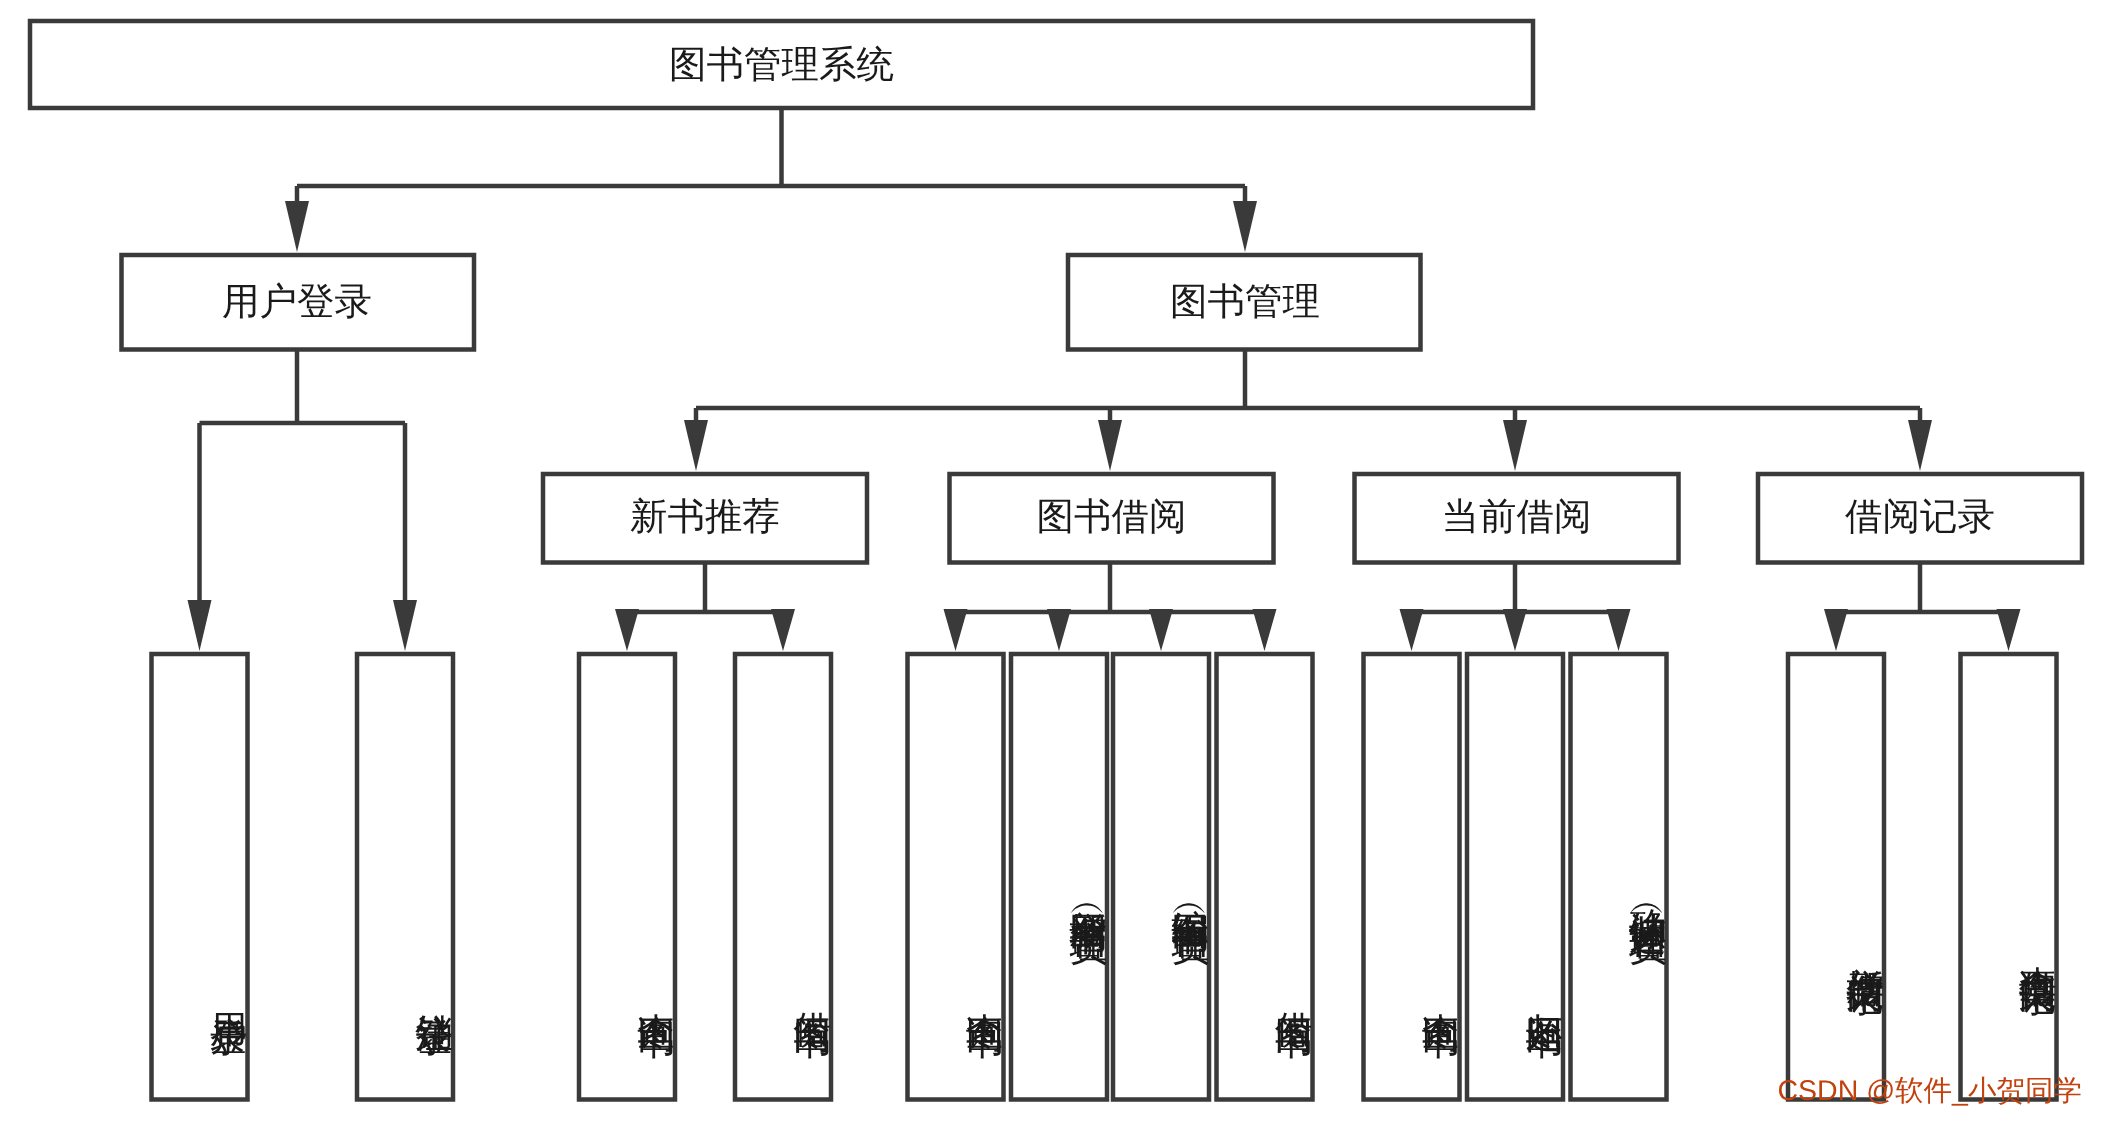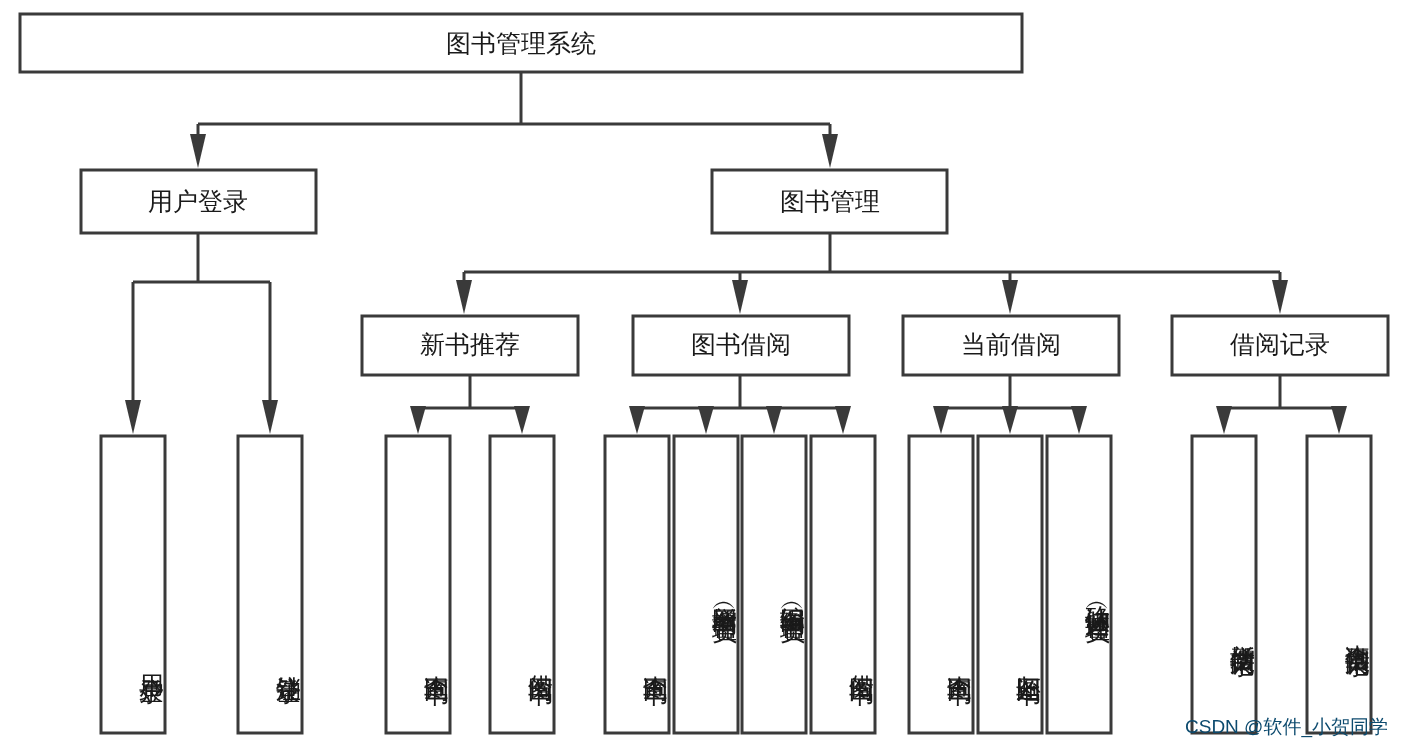--- a/index.html
+++ b/index.html
@@ -54,21 +54,21 @@
     line-height: 1.05;
     color: #1a1a1a;
     letter-spacing: 2px;
     white-space: nowrap;
     pointer-events: none;
   }
   .watermark {
     position: absolute;
     font-family: "Liberation Sans", "DejaVu Sans", sans-serif;
     font-size: 19px;
-    color: #0c4a6e;
+    color: #c2410c;
     white-space: nowrap;
     left: 1185px;
     top: 714px;
   }
 </style>
 </head>
 <body>
 
 <div id="diagram-root">
 

